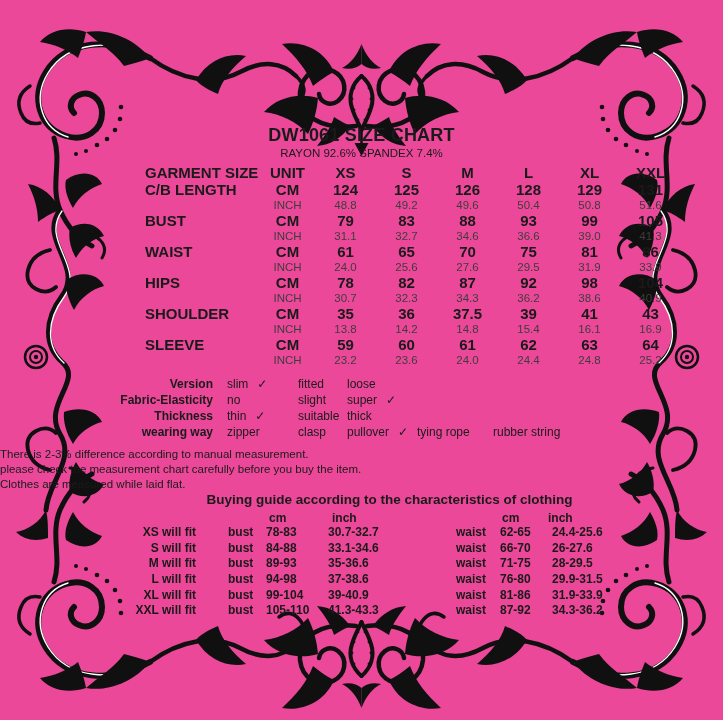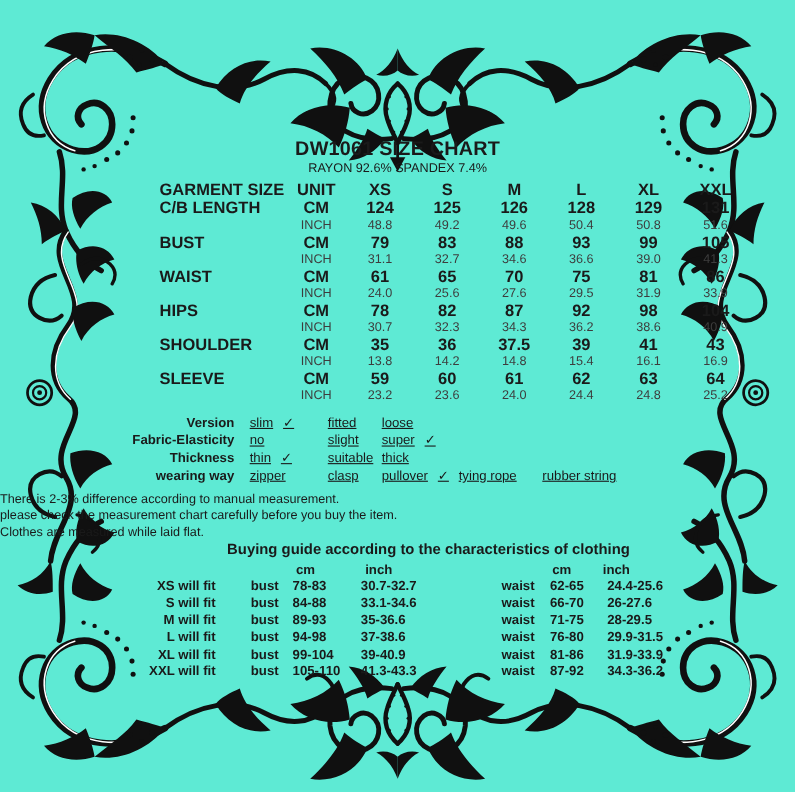--- a/index.html
+++ b/index.html
@@ -1,37 +1,37 @@
 <!DOCTYPE html>
 <html><head>
 <meta charset="utf-8">
 <style>
   html,body{margin:0;padding:0;background:#fff;}
-  .canvas{position:relative;width:723px;height:720px;background:#5eead4;overflow:hidden;
+  .canvas{position:relative;width:723px;height:720px;background:#ec4899;overflow:hidden;
           font-family:"Liberation Sans",sans-serif;color:#1a1a1a;}
   svg.border{position:absolute;left:0;top:0;pointer-events:none;}
   .content{position:absolute;left:0;top:0;width:723px;height:720px;}
 
   .title{position:absolute;top:125px;left:0;width:723px;text-align:center;
          font-size:18px;font-weight:bold;letter-spacing:.2px;}
   .subtitle{position:absolute;top:147px;left:0;width:723px;text-align:center;
             font-size:11.5px;font-weight:normal;}
 
   .size-table{position:absolute;top:164px;left:100px;width:541px;}
   .srow{display:grid;grid-template-columns:120px 55px repeat(6,61px);align-items:center;margin-left:40px;}
   .srow.head{height:17px;font-weight:bold;font-size:15px;}
   .srow.cm{height:17.5px;font-weight:bold;font-size:15px;}
   .srow.inch{height:13.5px;font-size:11.5px;color:#3d3d3d;}
   .srow .cell{text-align:center;white-space:nowrap;}
   .srow .lab{text-align:left;padding-left:5px;}
 
   .characteristics{position:absolute;top:376px;left:100px;width:545px;font-size:12px;}
   .crow{display:grid;grid-template-columns:117px 73px 53px 69px 75px auto;height:16px;align-items:center;}
   .clab{text-align:right;font-weight:bold;padding-right:4px;white-space:nowrap;}
-  .copt{display:flex;gap:9px;align-items:center;white-space:nowrap;text-decoration:underline;}
+  .copt{display:flex;gap:9px;align-items:center;white-space:nowrap;}
   .crow .copt:nth-child(2){padding-left:10px;}
   .crow .copt:nth-child(3){padding-left:8px;text-align:right;}
   .crow .copt:nth-child(4){padding-left:4px;}
   .crow .copt:nth-child(5){padding-left:5px;}
   .crow .copt:nth-child(6){padding-left:6px;}
   .check{font-size:12px;}
 
   .notes{position:absolute;top:447px;left:0;width:723px;text-align:left;font-size:11.5px;}
   .note{height:15.2px;line-height:15.2px;}
   .buying-title{position:absolute;top:492px;left:0;width:723px;text-align:center;

